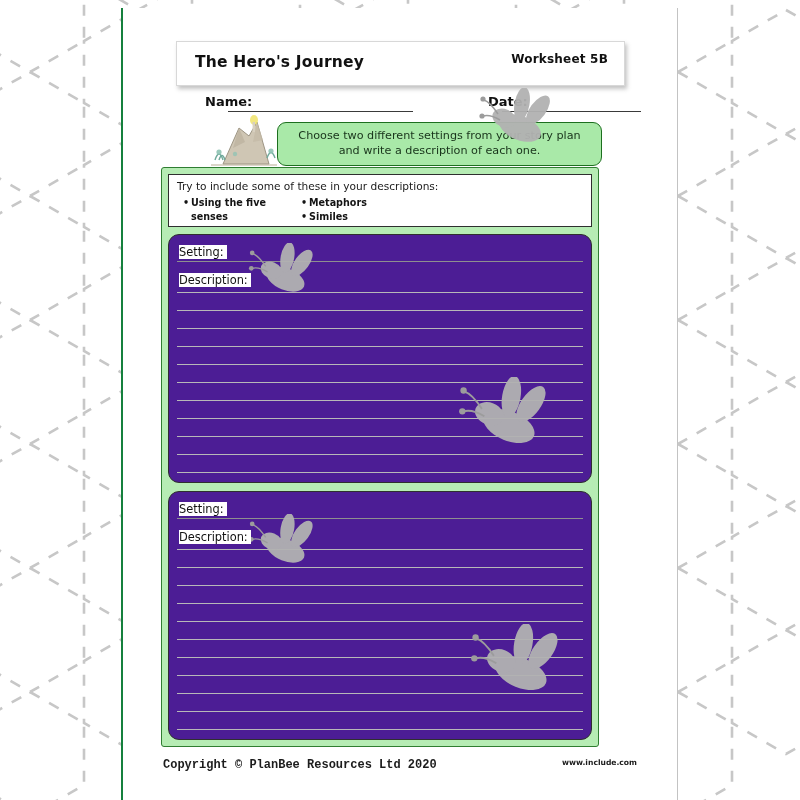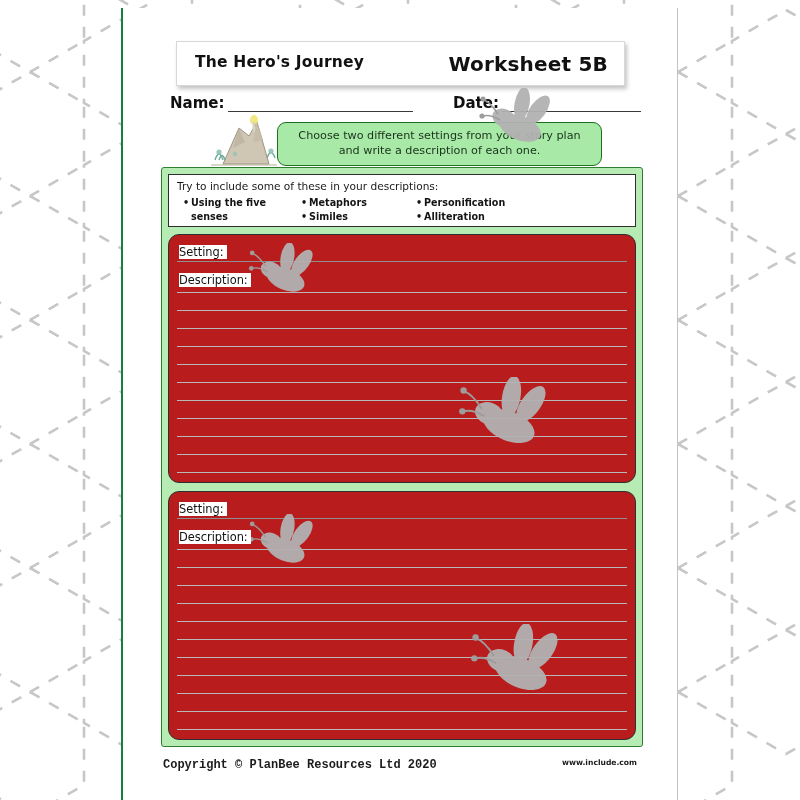--- a/index.html
+++ b/index.html
@@ -65,34 +65,35 @@
     letter-spacing: 0.2px;
     color: #111111;
     white-space: nowrap;
   }
   .sheet-no {
     position: absolute;
     right: 16px;
     top: 10px;
     font-family: "DejaVu Sans", sans-serif;
     font-weight: bold;
-    font-size: 20px;
+    font-size: 12px;
     letter-spacing: 0.2px;
     color: #111111;
     white-space: nowrap;
   }
 
   
   .nd-label {
     position: absolute;
     font-family: "DejaVu Sans", sans-serif;
     font-weight: bold;
-    font-size: 15px;
+    font-size: 13px;
     color: #101010;
     white-space: nowrap;
+    margin-left: 35px;
   }
   .nd-rule {
     position: absolute;
     border-bottom: 1.4px solid #3a3a3a;
     height: 0;
   }
   #name-label { left: 47px; top: 86px; }
   #name-rule  { left: 105px; top: 103px; width: 185px; }
   #date-label { left: 330px; top: 86px; }
   #date-rule  { left: 379px; top: 103px; width: 139px; }
@@ -113,21 +114,21 @@
     font-size: 11.2px;
     line-height: 14.5px;
     color: #18331a;
   }
 
   
   .main-frame {
     position: absolute;
     left: 38px;
     top: 159px;
-    width: 482px;
+    width: 438px;
     height: 580px;
     background: #b6ecb4;
     border: 1.2px solid #2f7d31;
     border-radius: 3px;
     box-sizing: border-box;
     padding: 6px;
   }
 
   
   .tips-box {
@@ -169,21 +170,21 @@
   }
   #tips-col-0 { left: 6px;   width: 120px; }
   #tips-col-1 { left: 124px; width: 115px; }
   #tips-col-2 { left: 239px; width: 120px; }
   #tips-col-3 { left: 354px; width: 110px; }
 
   
   .panel {
     position: relative;
     width: 100%;
-    background: #b91c1c;
+    background: #4c1d95;
     border: 1.3px solid #2f2f2f;
     border-radius: 11px;
     box-sizing: border-box;
     overflow: hidden;
   }
   #panel-1 { height: 249px; margin-top: 7px; }
   #panel-2 { height: 249px; margin-top: 8px; }
 
   .panel-label {
     position: absolute;
@@ -380,28 +381,20 @@
             </div>
           </div>
 
           <div class="tips-col" id="tips-col-0">
             <div class="bullet-row">
               <span class="dot">•</span><span>Using the five</span>
             </div>
             <div class="cont">senses</div>
           </div>
 
-          <div class="tips-col" id="tips-col-2">
-            <div class="bullet-row">
-              <span class="dot">•</span><span>Personification</span>
-            </div>
-            <div class="bullet-row">
-              <span class="dot">•</span><span>Alliteration</span>
-            </div>
-          </div>
 
 
         </div>
       </div>
 
       <div class="panel" id="panel-1">
         <div class="rules" id="rules-1">
             <div class="rule first" style="top: 26px;"></div>
             <div class="rule" style="top: 57px;"></div>
             <div class="rule" style="top: 75px;"></div>

